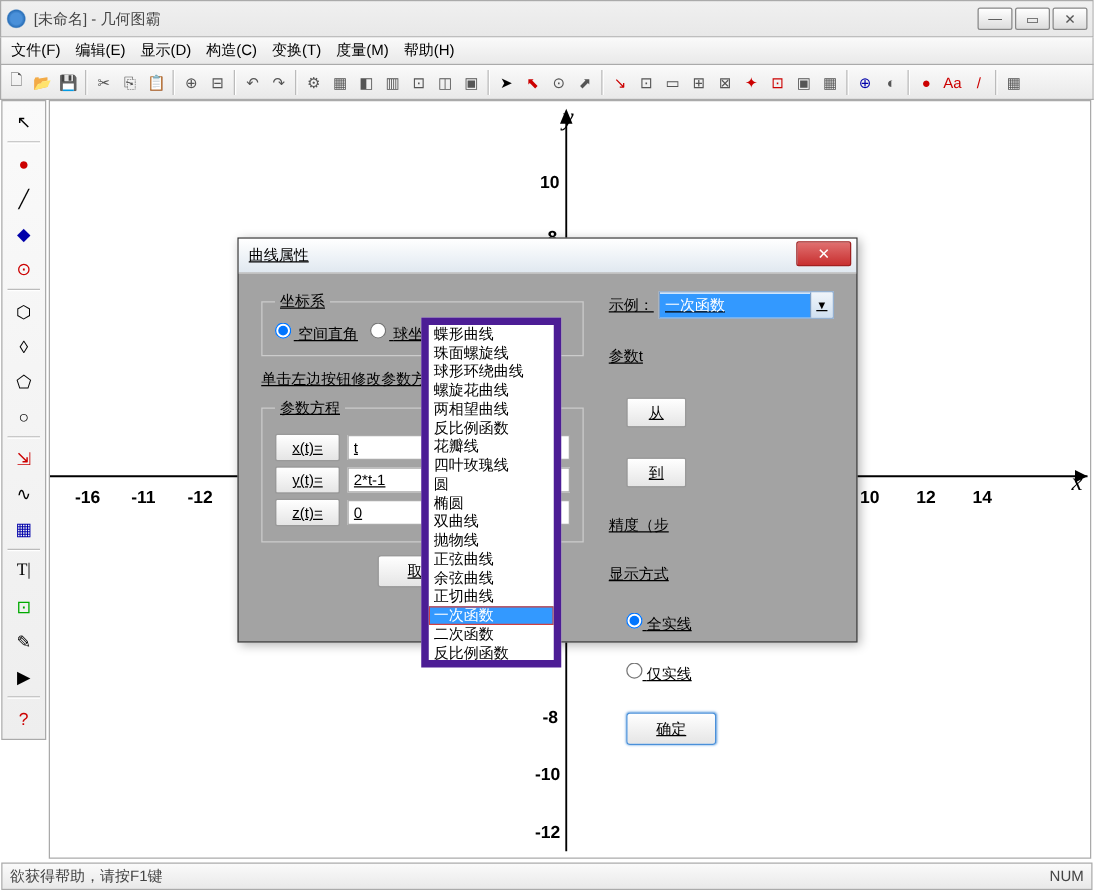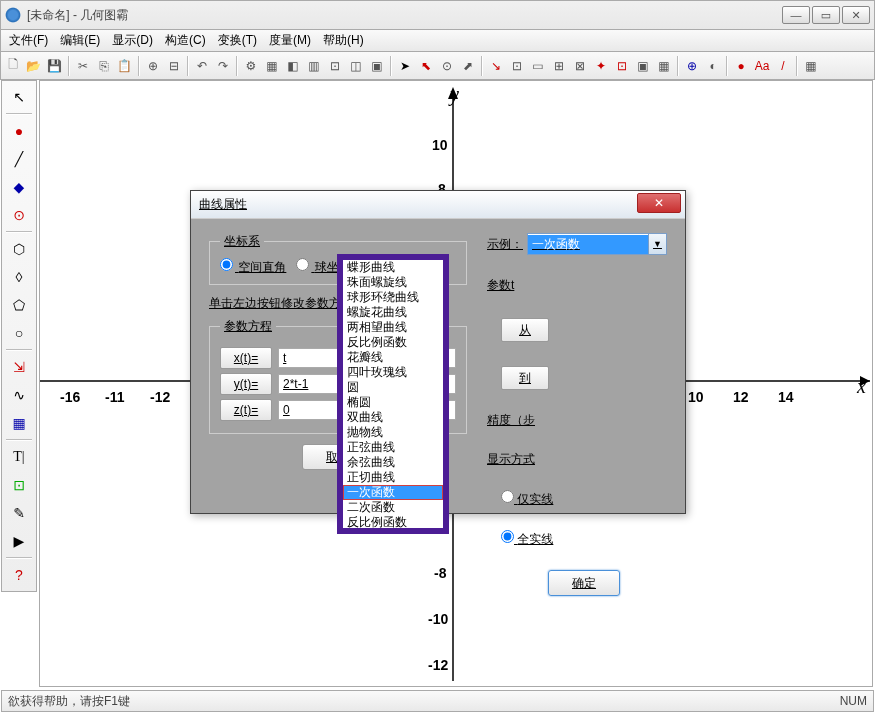--- a/index.html
+++ b/index.html
@@ -241,26 +241,26 @@
       <div class="row" style="padding-left:14px">
           <button class="small-btn">到</button>
         </div>
       <div class="row">
           <span>精度（步</span>
         </div>
       <div class="row">
           <span>显示方式</span>
         </div>
       <div class="row" style="padding-left:14px">
+          <label><input type="radio" checked="" style=""> <span>全实线</span></label>
+        </div>
+      <div class="row" style="padding-left:14px">
           <label><input type="radio" style=""> <span>仅实线</span></label>
         </div>
-      <div class="row" style="padding-left:14px">
-          <label><input type="radio" checked="" style=""> <span>全实线</span></label>
-        </div>
-      <div class="btn-row" style="justify-content:center;padding-left:14px">
+      <div class="btn-row" style="justify-content:flex-start;padding-left:14px">
         <button class="main-btn primary">确定</button>
       </div>
     </div>
   </div>
 </div>
 
 <div class="dropdown">
   <div class="opt">蝶形曲线</div>
   <div class="opt">珠面螺旋线</div>
   <div class="opt">球形环绕曲线</div>

